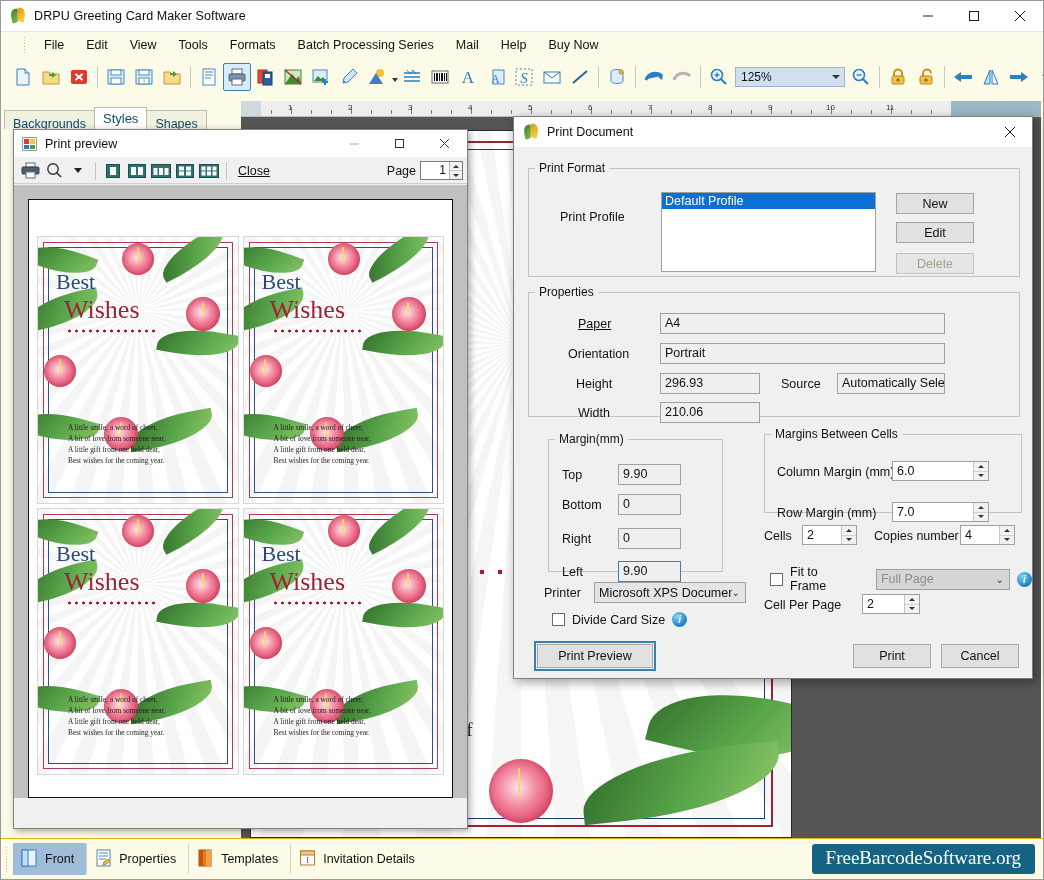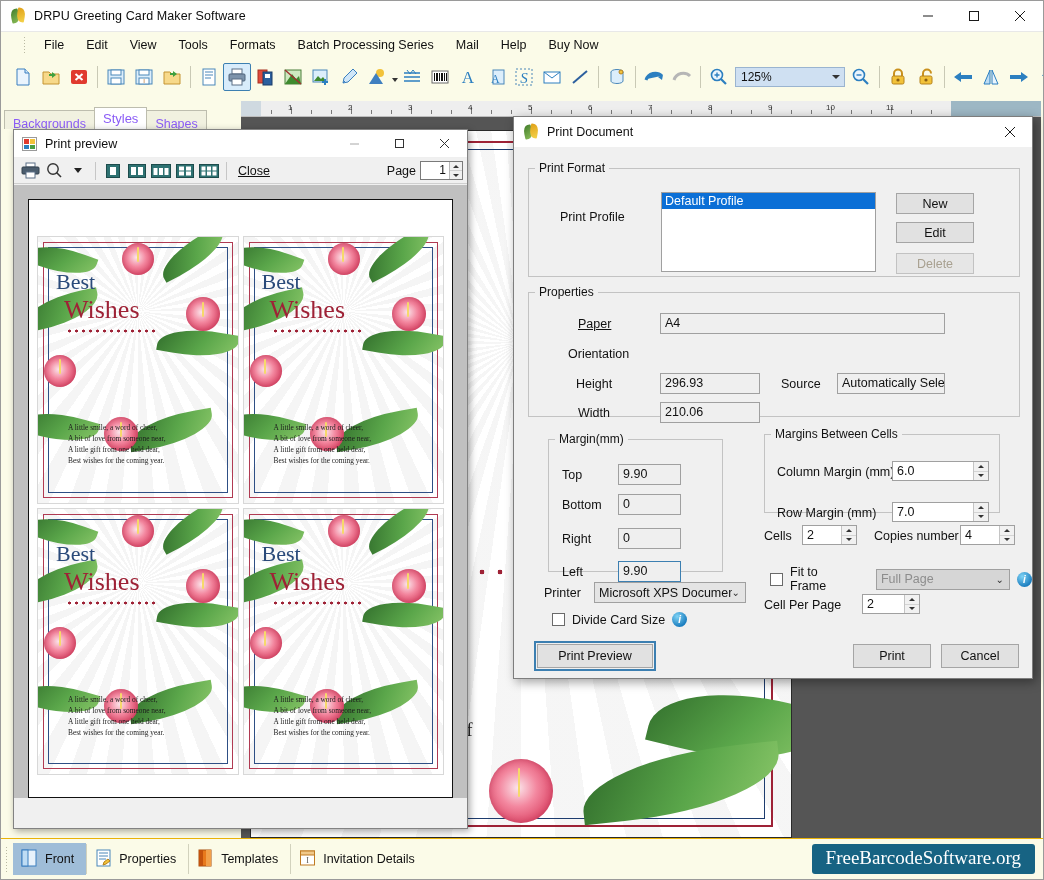--- a/index.html
+++ b/index.html
@@ -104,21 +104,21 @@
   }
 
   
   .lefttabs {
     position: absolute; left: 3px; top: 106px; width: 470px; height: 22px;
     display: flex; align-items: flex-end; z-index: 5;
   }
   .ltab {
     height: 19px; padding: 6px 8px 0 8px; font-size: 12.5px;
     background: #f1f1e0; border: 1px solid #bdbdae; border-bottom: none;
-    margin-right: -1px; color: #8b5cf6;
+    margin-right: -1px; color: #0c4a6e;
   }
   .ltab.sel { background: #ffffff; height: 22px; font-size: 13px; padding-top: 3px; z-index: 2; }
 
   
   .ruler-h {
     position: absolute; left: 240px; top: 100px; width: 802px; height: 16px;
     background: #eeeeee; border-bottom: 1px solid #bdbdbd; overflow: hidden;
   }
   .ruler-h .tickrow { position: relative; width: 100%; height: 16px; font-size: 8px; color: #444; }
   .ruler-h .tk { position: absolute; top: 9px; width: 1px; height: 4px; background: #7a7a7a; }
@@ -966,20 +966,21 @@
         <div class="btn dis" style="position:absolute;left:367px;top:78px;width:78px;height:21px;">Delete</div>
       </fieldset>
 
       <fieldset class="grp" style="left:14px; top:138px; width:492px; height:132px;">
         <legend>Properties</legend>
 
         <div class="lbl" style="position:absolute;left:49px;top:18px;text-decoration:underline;">Paper</div>
         <div class="tbox" style="position:absolute;left:131px;top:14px;width:285px;height:21px;">A4</div>
 
         <div class="lbl" style="position:absolute;left:39px;top:48px;">Orientation</div>
+        <div class="tbox" style="position:absolute;left:131px;top:44px;width:285px;height:21px;">Portrait</div>
 
         <div class="lbl" style="position:absolute;left:47px;top:78px;">Height</div>
         <div class="tbox" style="position:absolute;left:131px;top:74px;width:100px;height:21px;">296.93</div>
 
         <div class="lbl" style="position:absolute;left:252px;top:78px;">Source</div>
         <div class="tbox" style="position:absolute;left:308px;top:74px;width:108px;height:21px;overflow:hidden;white-space:nowrap;">Automatically Selec</div>
 
         <div class="lbl" style="position:absolute;left:49px;top:107px;">Width</div>
         <div class="tbox" style="position:absolute;left:131px;top:103px;width:100px;height:21px;">210.06</div>
       </fieldset>
@@ -992,21 +993,21 @@
         <div class="lbl" style="position:absolute;left:13px;top:52px;">Bottom</div>
         <div class="tbox" style="position:absolute;left:69px;top:48px;width:63px;height:21px;">0</div>
 
         <div class="lbl" style="position:absolute;left:13px;top:86px;">Right</div>
         <div class="tbox" style="position:absolute;left:69px;top:82px;width:63px;height:21px;">0</div>
 
         <div class="lbl" style="position:absolute;left:13px;top:119px;">Left</div>
         <div class="tbox focus" style="position:absolute;left:69px;top:115px;width:63px;height:21px;">9.90</div>
       </fieldset>
 
-      <fieldset class="grp" style="left:250px; top:280px; width:236px; height:86px;">
+      <fieldset class="grp" style="left:250px; top:280px; width:258px; height:86px;">
         <legend>Margins Between Cells</legend>
         <div class="lbl" style="position:absolute;left:12px;top:24px;">Column Margin (mm)</div>
         <div class="spin2" style="position:absolute;left:127px;top:20px;width:97px;">
           <div class="v">6.0</div>
           <div class="bts">
             <span>
                 <i class="arrow-u"></i>
               </span>
             <span>
                 <i class="arrow-d"></i>

